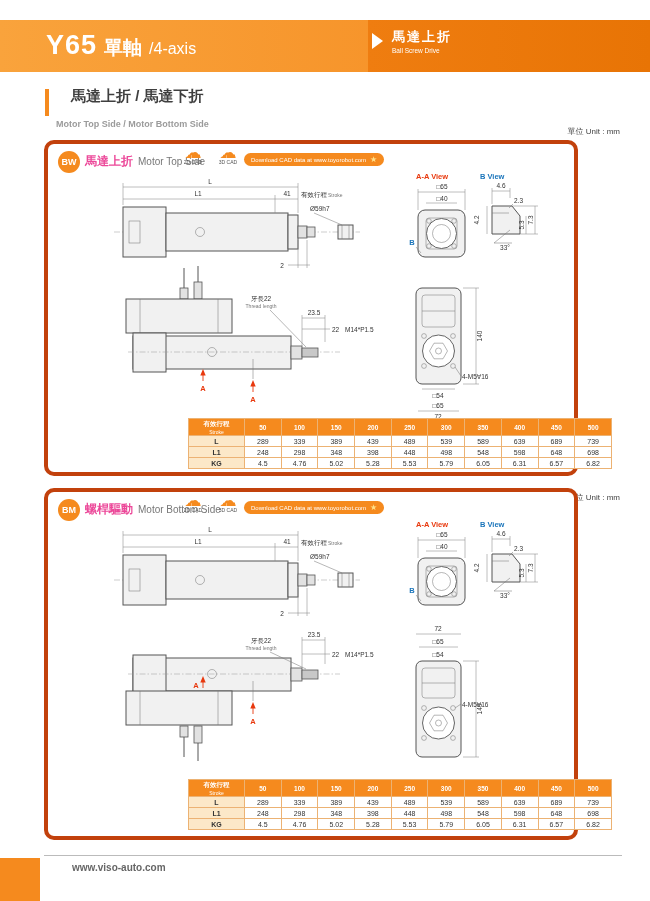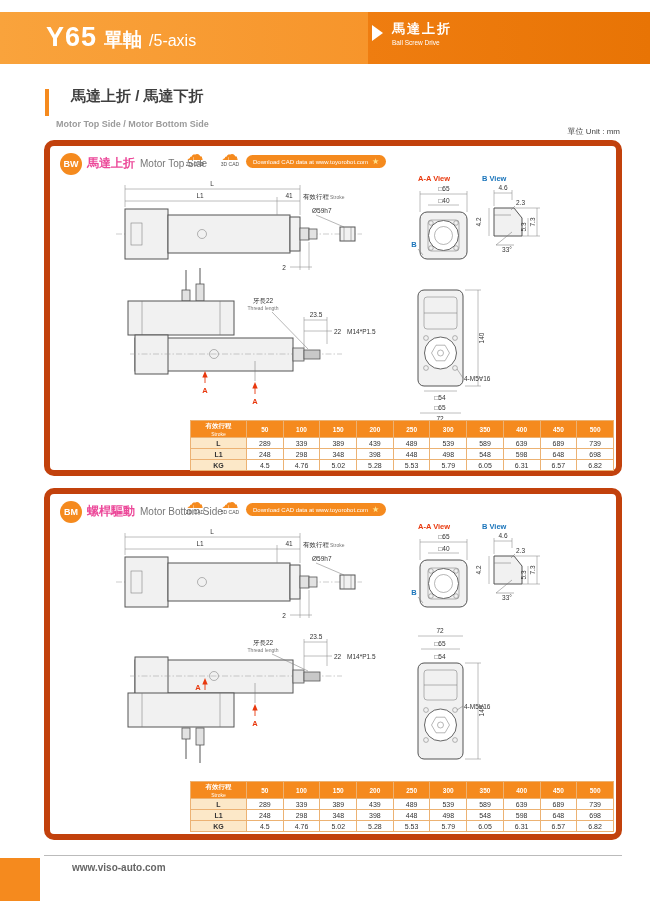--- a/index.html
+++ b/index.html
@@ -1,41 +1,41 @@
 <!DOCTYPE html>
 <html><head>
 <meta charset="utf-8">
 <style>
   *{margin:0;padding:0;box-sizing:border-box}
   html,body{width:650px;height:901px}
   body{position:relative;background:#fff;font-family:"Liberation Sans",sans-serif;overflow:hidden;color:#333}
 
   
-  .band{position:absolute;left:0;top:12px;width:650px;height:52px;background:linear-gradient(90deg,#F9A33C,#F58A1E)}
+  .band{position:absolute;left:0;top:20px;width:650px;height:52px;background:linear-gradient(90deg,#F9A33C,#F58A1E)}
   .band-dark{position:absolute;left:368px;top:0;width:282px;height:52px;background:linear-gradient(90deg,#EF7D10,#E87405)}
   .band-title{position:absolute;left:46px;top:10px;display:flex;align-items:baseline;gap:7px;color:#fff}
   .bt-model{font-size:27px;font-weight:bold;letter-spacing:1px}
   .bt-cn{font-size:19px;font-weight:bold}
   .bt-en{font-size:16px;font-weight:normal}
   .band-badge{position:absolute;left:372px;top:8px;display:flex;align-items:center;gap:9px}
   .tri{width:0;height:0;border-left:11px solid #fff;border-top:8px solid transparent;border-bottom:8px solid transparent}
   .bb-txt{color:#fff}
   .bb-cn{font-size:13px;font-weight:bold;letter-spacing:2px}
   .bb-en{font-size:6.5px;margin-top:1px}
 
   
   .sec-bar{position:absolute;left:45px;top:89px;width:4px;height:27px;background:#F58A1E}
   .sec-title{position:absolute;left:71px;top:87px;font-size:15px;font-weight:bold;color:#3f3f3f}
   .sec-sub{position:absolute;left:56px;top:119px;font-size:9px;font-weight:bold;color:#9b9b9b}
 
   .unit{position:absolute;right:30px;font-size:8px;color:#444}
   .unit1{top:126px}.unit2{top:492px}
 
   
-  .panel{position:absolute;left:44px;width:578px;border:6px solid #c2410c;border-radius:10px;background:#fff}
+  .panel{position:absolute;left:44px;width:534px;border:4px solid #c2410c;border-radius:10px;background:#fff}
   .panel1{top:140px;height:336px}
   .panel2{top:488px;height:352px}
   .pcode{position:absolute;left:10px;top:7px;width:22px;height:22px;border-radius:50%;background:#F58A1E;color:#fff;
          font-size:9px;font-weight:bold;display:flex;align-items:center;justify-content:center}
   .phead{position:absolute;left:37px;top:9px;display:flex;align-items:baseline;gap:5px}
   .pt-cn{font-size:12px;font-weight:bold;color:#ec4899}
   .pt-en{font-size:10px;color:#777}
   .cadicons{position:absolute;left:130px;top:0;display:flex;gap:5px}
   .cadicon{width:30px;text-align:center;cursor:pointer}
   .cloud{position:relative;display:block;font-size:17px;line-height:17px;color:#F58A1E}
@@ -78,21 +78,21 @@
   .corner{position:absolute;left:0;top:858px;width:40px;height:43px;background:#F58A1E}
 </style>
 </head>
 <body>
 
 <div class="band">
   <div class="band-dark"></div>
   <div class="band-title">
     <span class="bt-model">Y65</span>
     <span class="bt-cn">單軸</span>
-    <span class="bt-en">/5-axis</span>
+    <span class="bt-en">/4-axis</span>
   </div>
   <div class="band-badge">
     <span class="tri"></span>
     <span class="bb-txt">
       <div class="bb-cn">馬達上折</div>
       <div class="bb-en">Ball Screw Drive</div>
     </span>
   </div>
 </div>
 

